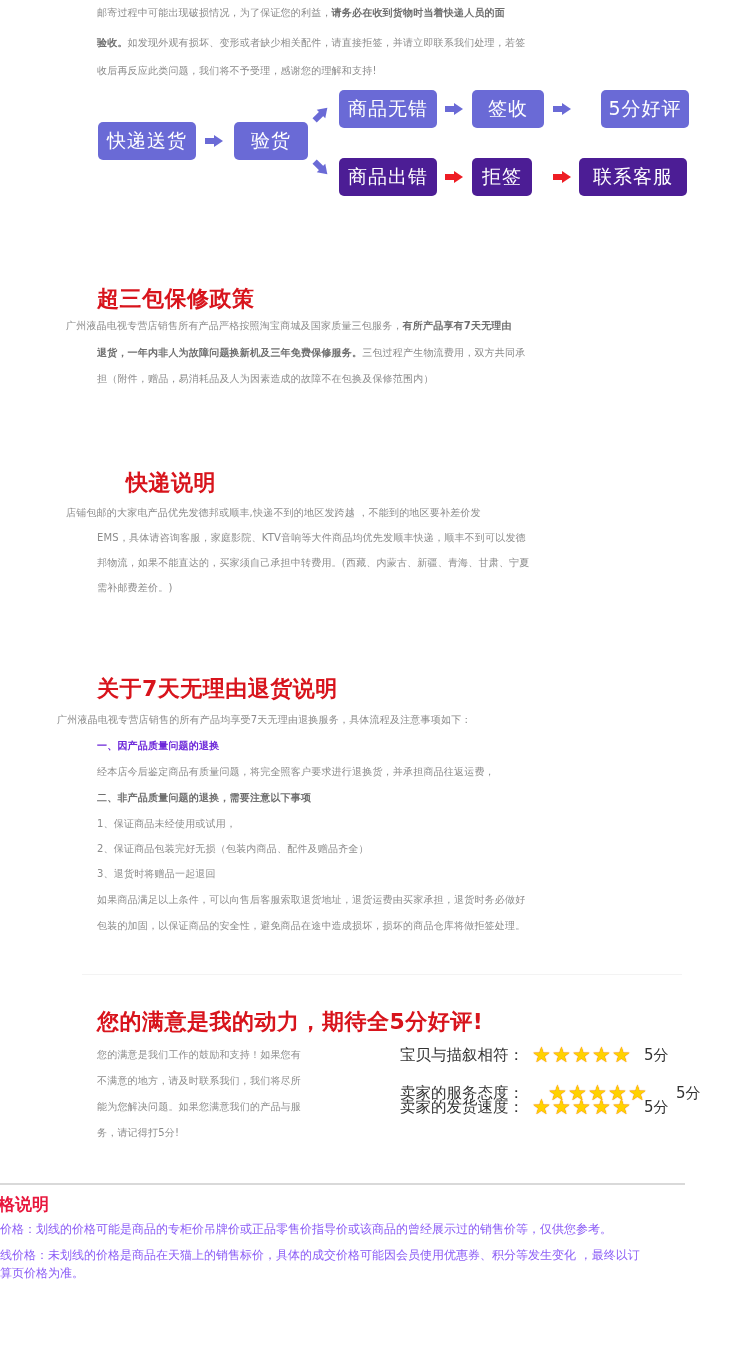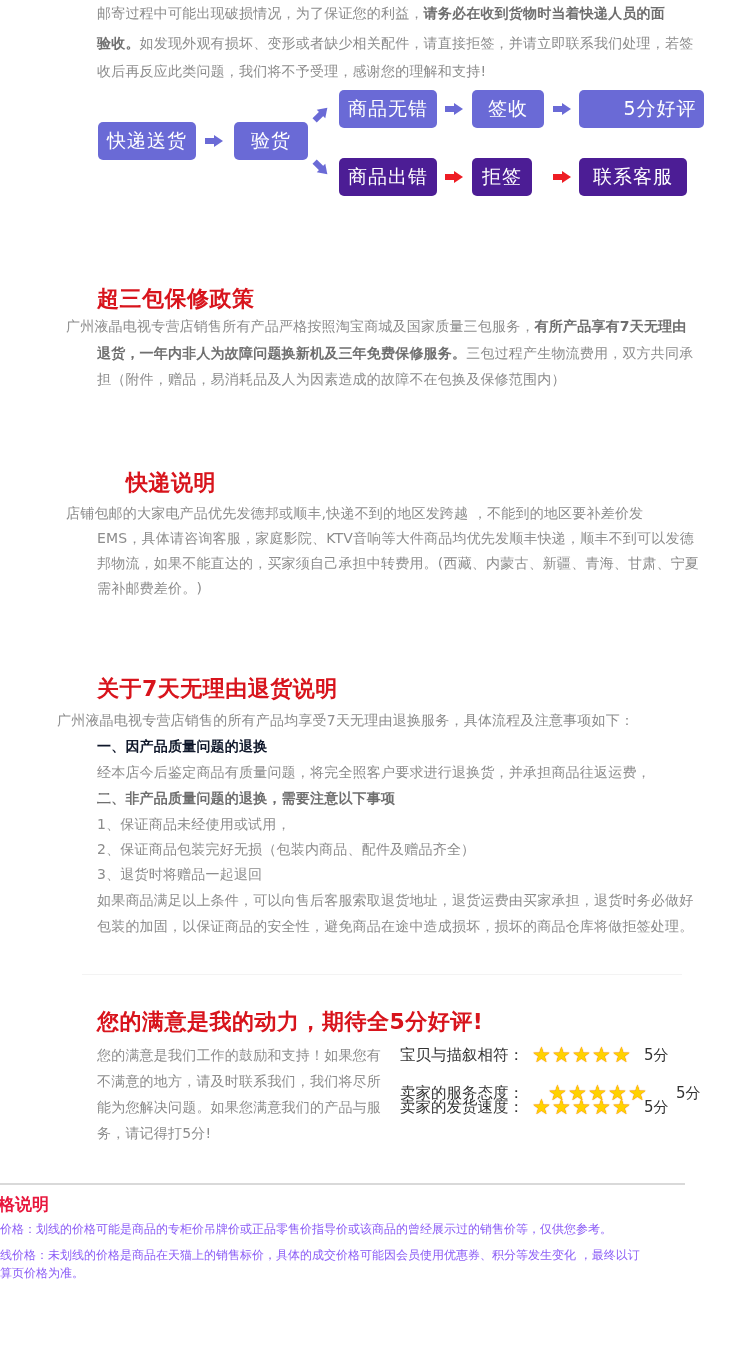--- a/index.html
+++ b/index.html
@@ -1,19 +1,19 @@
 <!DOCTYPE html>
 <html><head>
 <meta charset="utf-8">
 <style>
   html, body { margin:0; padding:0; background:#ffffff; }
   body { width:750px; height:1348px; position:relative; overflow:hidden;
          font-family:"DejaVu Sans","Liberation Sans",sans-serif; color:#8a8a8a; }
   .abs { position:absolute; }
-  .p { font-size:14px; line-height:26px; color:#8c8c8c; white-space:nowrap; letter-spacing:0.2px; }
+  .p { font-size:10px; line-height:26px; color:#8c8c8c; white-space:nowrap; letter-spacing:0.2px; }
   .p b { color:#6f6f6f; font-weight:bold; }
   .title { font-size:22px; font-weight:bold; color:#d8141c; letter-spacing:0.5px; white-space:nowrap; }
 
   
   .box { position:absolute; height:38px; border-radius:5px; color:#fff; font-size:19px;
          display:flex; align-items:center; justify-content:center; letter-spacing:1px; }
   .blue { background:#6a6ad6; }
   .red  { background:#4c1d95; }
   .arrow { position:absolute; width:18px; height:12px; }
   .arrow .shaft { position:absolute; left:0; top:3px; width:10px; height:6px; }
@@ -69,21 +69,21 @@
   <div class="box blue" style="left:339px;top:90px;width:98px;">商品无错</div>
   <div class="arrow bl" style="left:445px;top:103px;">
       <div class="shaft"></div>
       <div class="head"></div>
     </div>
   <div class="box blue" style="left:472px;top:90px;width:72px;">签收</div>
   <div class="arrow bl" style="left:553px;top:103px;">
       <div class="shaft"></div>
       <div class="head"></div>
     </div>
-  <div class="box blue" style="left:579px;top:90px;width:88px;padding-left:37px;">5分好评</div>
+  <div class="box blue" style="left:601px;top:90px;width:88px;">5分好评</div>
 
   <div class="box red" style="left:339px;top:158px;width:98px;">商品出错</div>
   <div class="arrow rd" style="left:445px;top:171px;">
       <div class="shaft"></div>
       <div class="head"></div>
     </div>
   <div class="box red" style="left:472px;top:158px;width:60px;">拒签</div>
   <div class="arrow rd" style="left:553px;top:171px;">
       <div class="shaft"></div>
       <div class="head"></div>
@@ -102,21 +102,21 @@
   <div class="abs title" style="left:97px;top:468px;margin-left:29px;">快递说明</div>
   <div class="abs p" style="left:66px;top:500px;">店铺包邮的大家电产品优先发德邦或顺丰,快递不到的地区发跨越 ，不能到的地区要补差价发</div>
   <div class="abs p" style="left:97px;top:525px;">EMS，具体请咨询客服，家庭影院、KTV音响等大件商品均优先发顺丰快递，顺丰不到可以发德</div>
   <div class="abs p" style="left:97px;top:550px;">邦物流，如果不能直达的，买家须自己承担中转费用。(西藏、内蒙古、新疆、青海、甘肃、宁夏</div>
   <div class="abs p" style="left:97px;top:575px;">需补邮费差价。)</div>
 </div>
 
 <div>
   <div class="abs title" style="left:97px;top:674px;">关于7天无理由退货说明</div>
   <div class="abs p" style="left:57px;top:707px;">广州液晶电视专营店销售的所有产品均享受7天无理由退换服务，具体流程及注意事项如下：</div>
-  <div class="abs p" style="left:97px;top:733px;color:#0f172a;font-weight:bold;">一、因产品质量问题的退换</div>
+  <div class="abs p" style="left:97px;top:733px;color:#6d28d9;font-weight:bold;">一、因产品质量问题的退换</div>
   <div class="abs p" style="left:97px;top:759px;">经本店今后鉴定商品有质量问题，将完全照客户要求进行退换货，并承担商品往返运费，</div>
   <div class="abs p" style="left:97px;top:785px;color:#6f6f6f;font-weight:bold;">二、非产品质量问题的退换，需要注意以下事项</div>
   <div class="abs p" style="left:97px;top:811px;">1、保证商品未经使用或试用，</div>
   <div class="abs p" style="left:97px;top:836px;">2、保证商品包装完好无损（包装内商品、配件及赠品齐全）</div>
   <div class="abs p" style="left:97px;top:861px;">3、退货时将赠品一起退回</div>
   <div class="abs p" style="left:97px;top:887px;">如果商品满足以上条件，可以向售后客服索取退货地址，退货运费由买家承担，退货时务必做好</div>
   <div class="abs p" style="left:97px;top:913px;">包装的加固，以保证商品的安全性，避免商品在途中造成损坏，损坏的商品仓库将做拒签处理。</div>
 </div>
 
 <div class="faint" style="left:82px;top:974px;width:600px;"></div>

